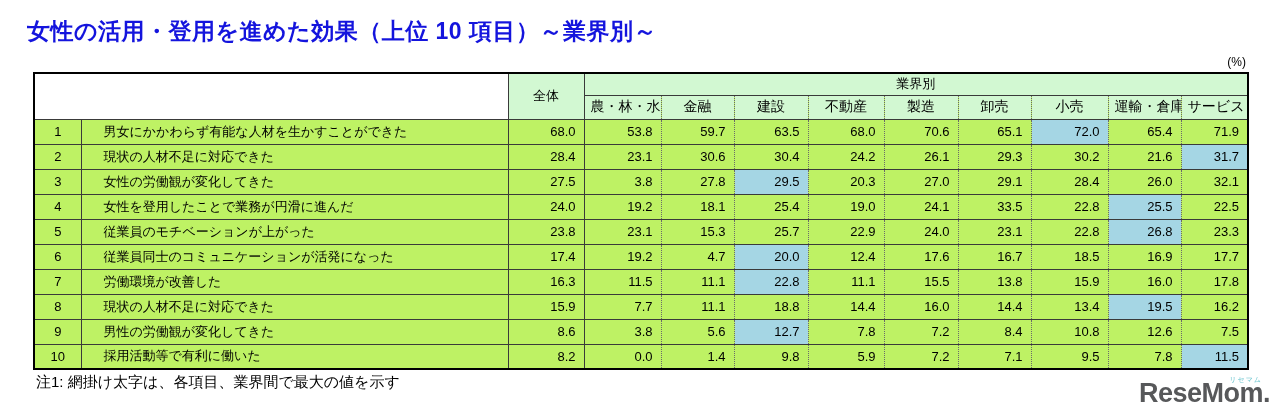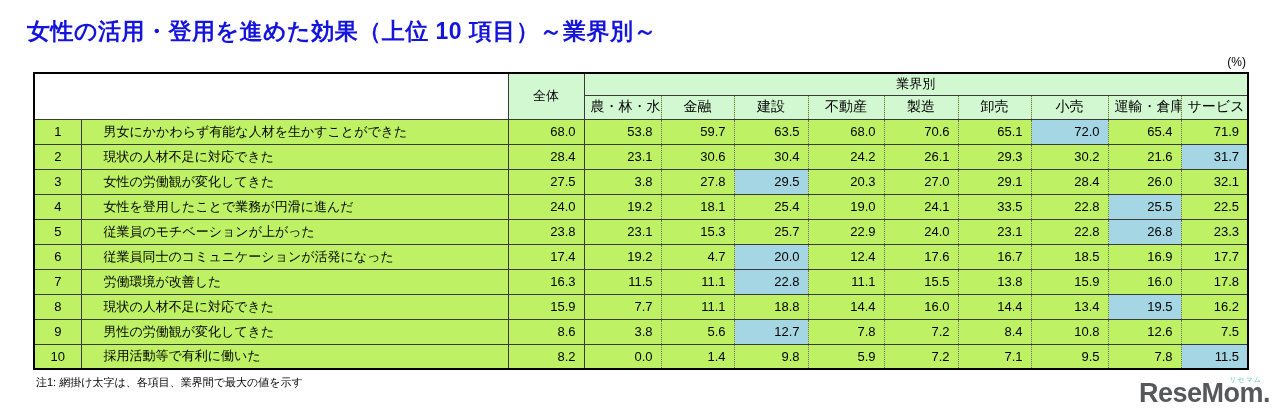--- a/index.html
+++ b/index.html
@@ -32,21 +32,21 @@
   .green{background:#d2f8d2;}
   .corner{background:#ffffff;}
   .gyokai{border-bottom:1px dotted #6a6a6a;}
   .dl{border-left:1px dotted #6a6a6a !important;}
   td.no{text-align:center;padding:0 2px;}
   td.label{text-align:left;padding-left:22px;}
   td.num{text-align:right;padding-right:8px;}
   td.max{background:#a5d6e4;font-weight:normal;}
   .notes{
     position:absolute;left:36px;top:374px;
-    font-size:11px;line-height:16px;color:#000;
+    font-size:15px;line-height:16px;color:#000;
   }
   .logo{
     position:absolute;right:10px;bottom:2px;
     font-size:27px;font-weight:bold;color:#57585a;
     letter-spacing:-0.5px;line-height:1;margin-top:16px;
   }
   .logo .kana{
     position:absolute;top:-4px;right:8px;
     font-size:7px;font-weight:normal;color:#6cc5cf;letter-spacing:1px;
   }

